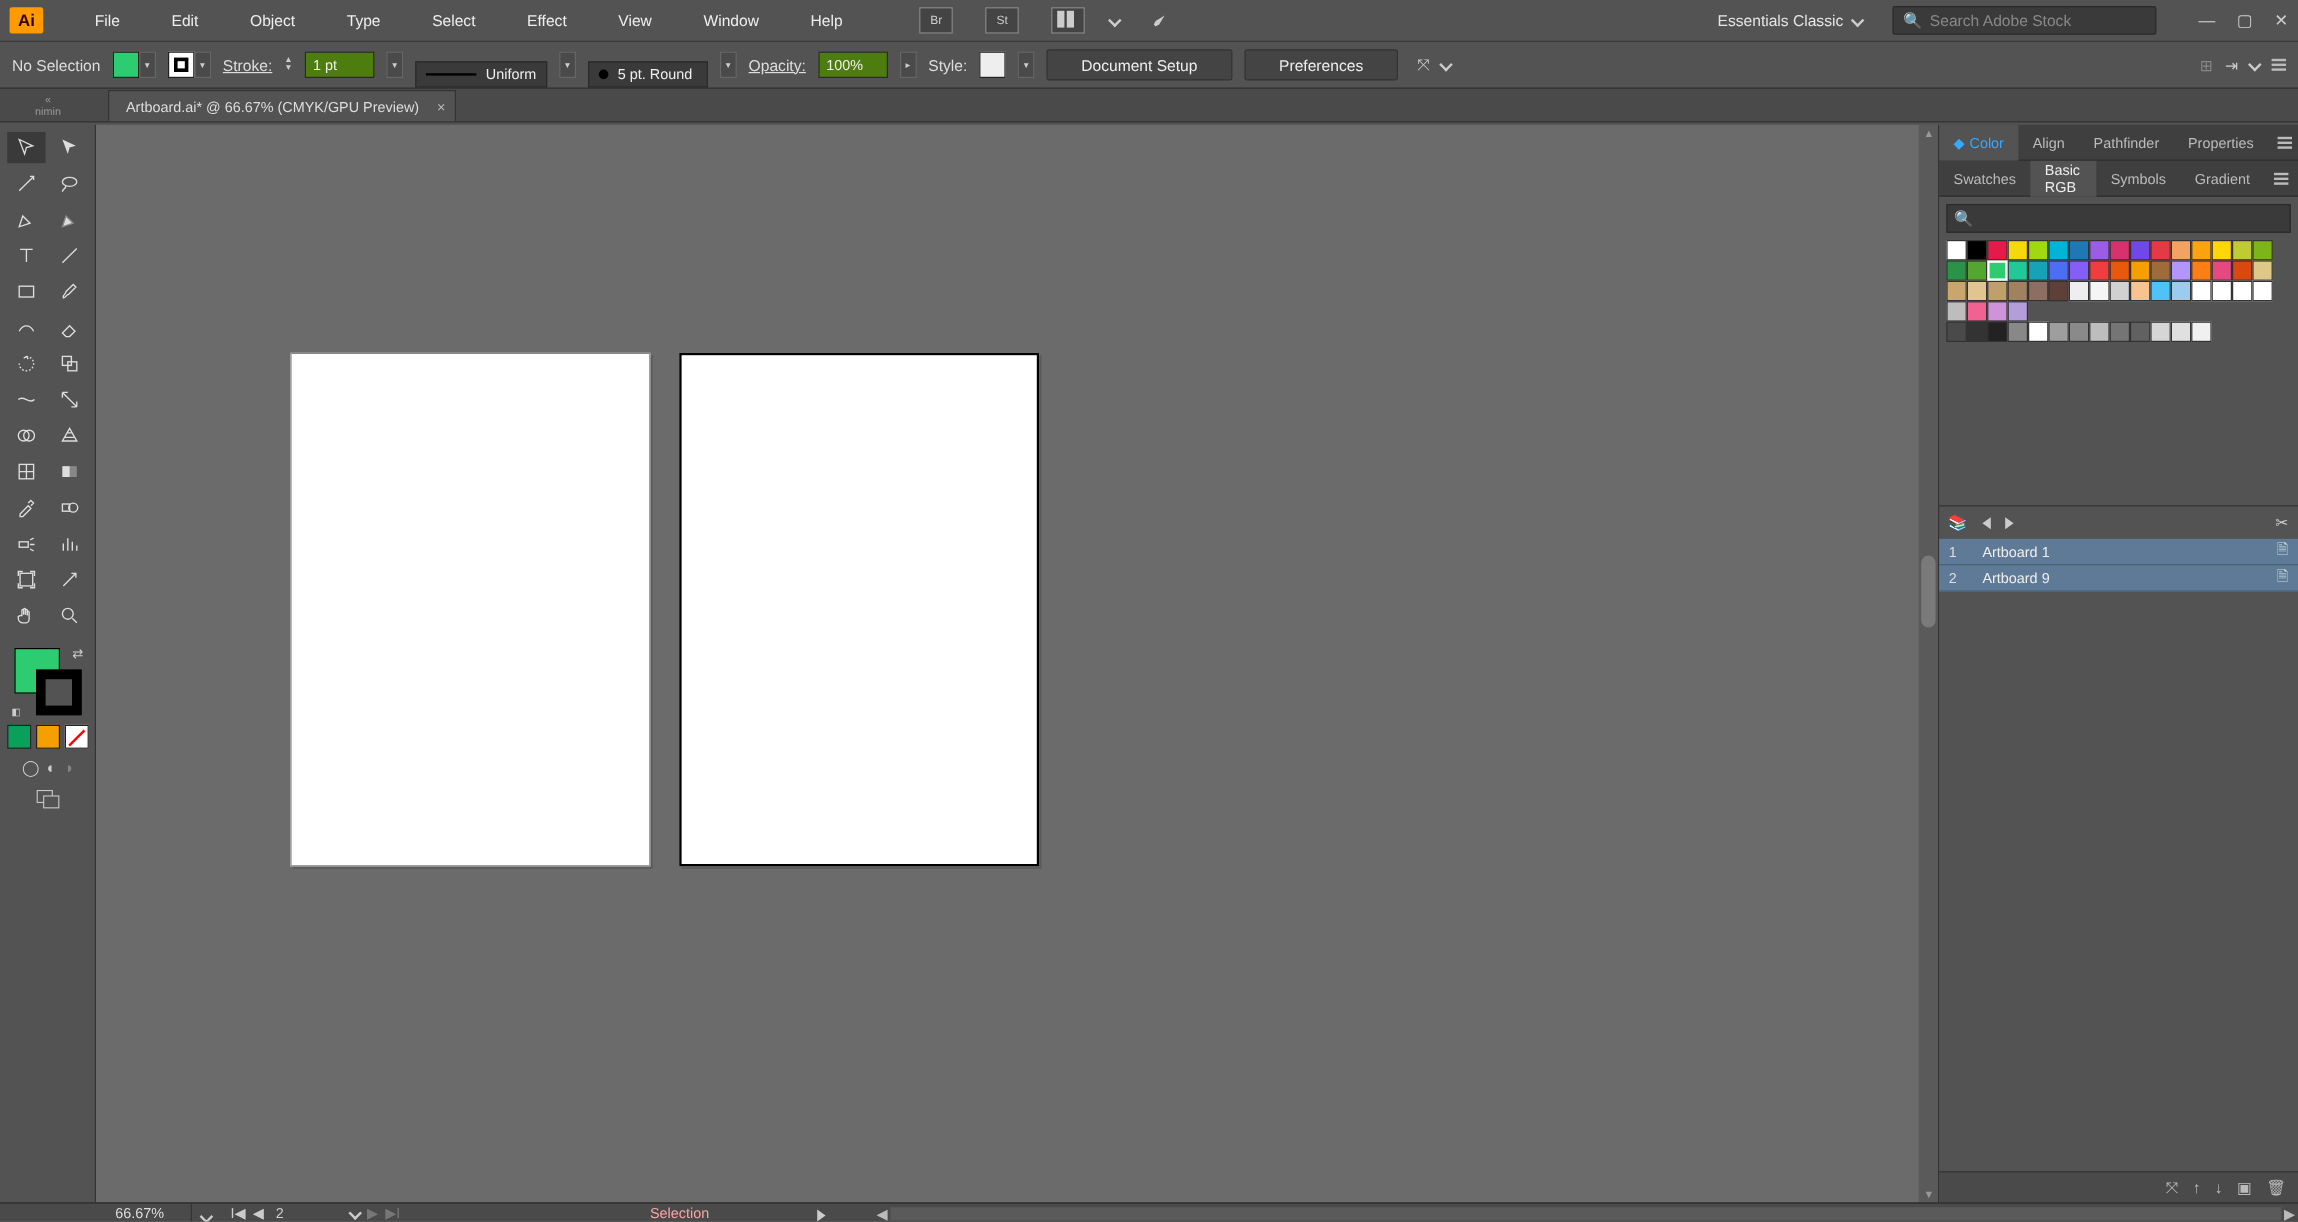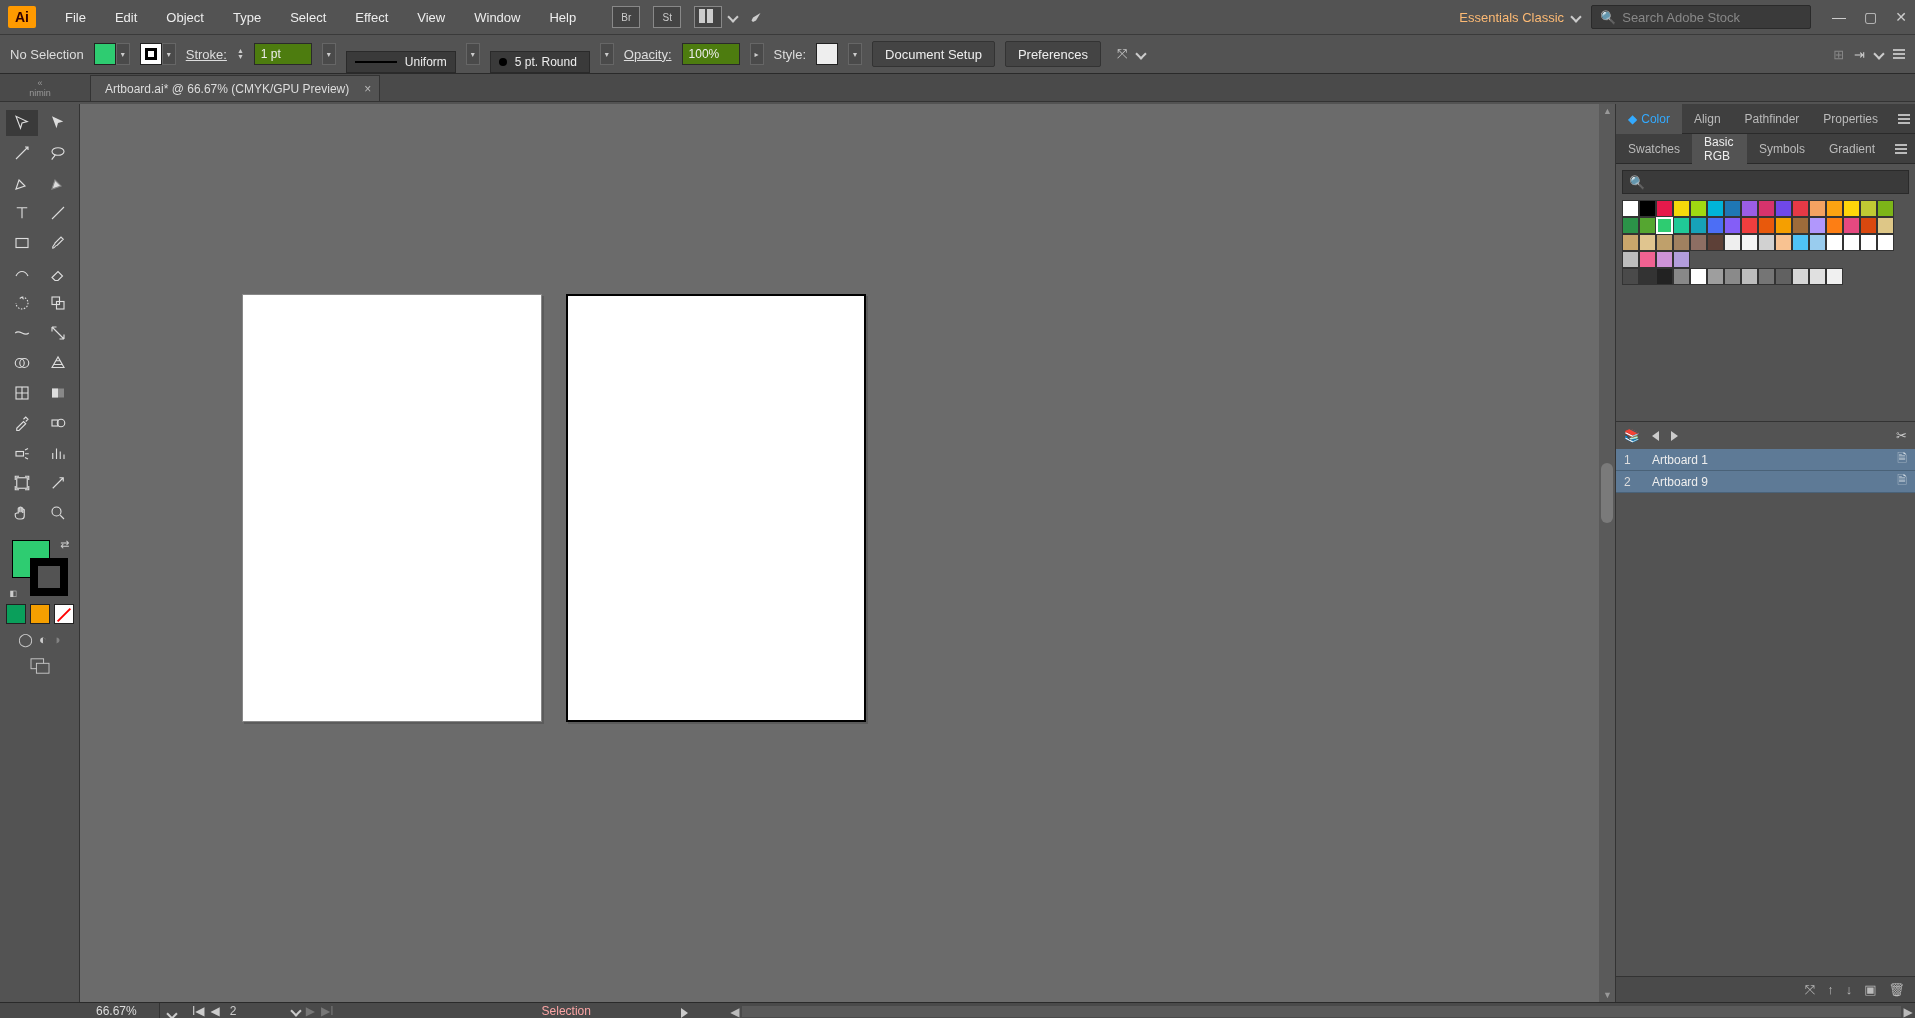--- a/index.html
+++ b/index.html
@@ -1,38 +1,38 @@
 <!DOCTYPE html>
 <html><head>
 <meta charset="utf-8">
 <style>
 * { margin:0; padding:0; box-sizing:border-box; font-family:"Segoe UI",Arial,sans-serif; user-select:none; }
 body { background:#535353; width:1915px; height:1018px; overflow:hidden; position:relative; color:#e0e0e0; font-size:13px; }
 
 
-.menubar { height:34px; background:#535353; display:flex; align-items:center; padding:0 8px; gap:1px; }
+.menubar { height:34px; background:#535353; display:flex; align-items:center; padding:0 8px; gap:15px; }
 .app-logo { width:28px; height:22px; background:#ff9a00; color:#330000; font-weight:bold; font-size:14px; display:flex; align-items:center; justify-content:center; border-radius:2px; margin-right:14px;}
 .menu-item { padding:0 14px; height:34px; display:flex; align-items:center; color:#eee; cursor:pointer; }
 .menu-spacer { flex:1; }
 .menu-box { width:28px; height:22px; border:1px solid #888; margin:0 6px; display:flex; align-items:center; justify-content:center; color:#ccc; font-size:10px; background:#444;}
 .layout-icon{ width:22px; height:16px; display:inline-flex; margin:0 4px;}
 .layout-icon span{ background:#ccc; margin-right:2px;}
-.workspace-sel { color:#fdba74; padding:0 10px; display:flex; align-items:center; gap:8px;justify-content:flex-end; }
+.workspace-sel { color:#e5e5e5; padding:0 10px; display:flex; align-items:center; gap:8px;justify-content:flex-end; }
 .search-stock { width:220px; height:24px; background:#3a3a3a; border:1px solid #2a2a2a; border-radius:2px; display:flex; align-items:center; padding:0 8px; color:#aaa; gap:6px;}
 .win-controls { display:flex; gap:18px; margin-left:20px; color:#ccc; }
 .win-controls span{ cursor:pointer; font-size:14px;}
 
 
 .controlbar { height:40px; background:#535353; border-top:1px solid #3a3a3a; border-bottom:1px solid #2a2a2a; display:flex; align-items:center; padding:0 10px; gap:10px; }
 .ctl-label { color:#ddd; font-size:13px; }
 .swatch-btn { width:22px; height:22px; border:1px solid #222; display:inline-block; }
 .drop { width:14px; height:22px; border:1px solid #666; background:#4a4a4a; display:flex; align-items:center; justify-content:center; font-size:8px; color:#ccc;}
 .numbox { width:58px; height:22px; background:#4d7c0f; border:1px solid #2a2a2a; color:#eee; display:flex; align-items:center; padding:0 6px; font-size:12px;}
 .profile-box { height:22px; background:#3a3a3a; border:1px solid #2a2a2a; display:flex; align-items:center; padding:0 8px; gap:8px; color:#eee; font-size:12px;margin-top:16px;}
-.btn { height:26px; background:#444; border:1px solid #333; color:#eee; padding:0 12px; display:flex; align-items:center; border-radius:2px; cursor:pointer;}
+.btn { height:26px; background:#444; border:1px solid #333; color:#eee; padding:0 28px; display:flex; align-items:center; border-radius:2px; cursor:pointer;}
 .controlbar .right { margin-left:auto; display:flex; gap:10px; align-items:center;}
 
 
 .doc-tabs { height:28px; background:#4a4a4a; border-bottom:1px solid #333; display:flex; align-items:flex-end; padding-left:90px;}
 .collapse-icon{ position:absolute; left:0; top:78px; width:80px; height:20px; text-align:center; color:#999; font-size:9px;}
 .doc-tab { height:26px; background:#535353; border:1px solid #333; border-bottom:none; padding:0 30px 0 14px; display:flex; align-items:center; position:relative; color:#ddd; font-size:12px;}
 .doc-tab .close{ position:absolute; right:8px; top:6px; font-size:12px; color:#bbb;}
 
 
 .main { position:absolute; top:104px; bottom:16px; left:0; right:0; display:flex; }

